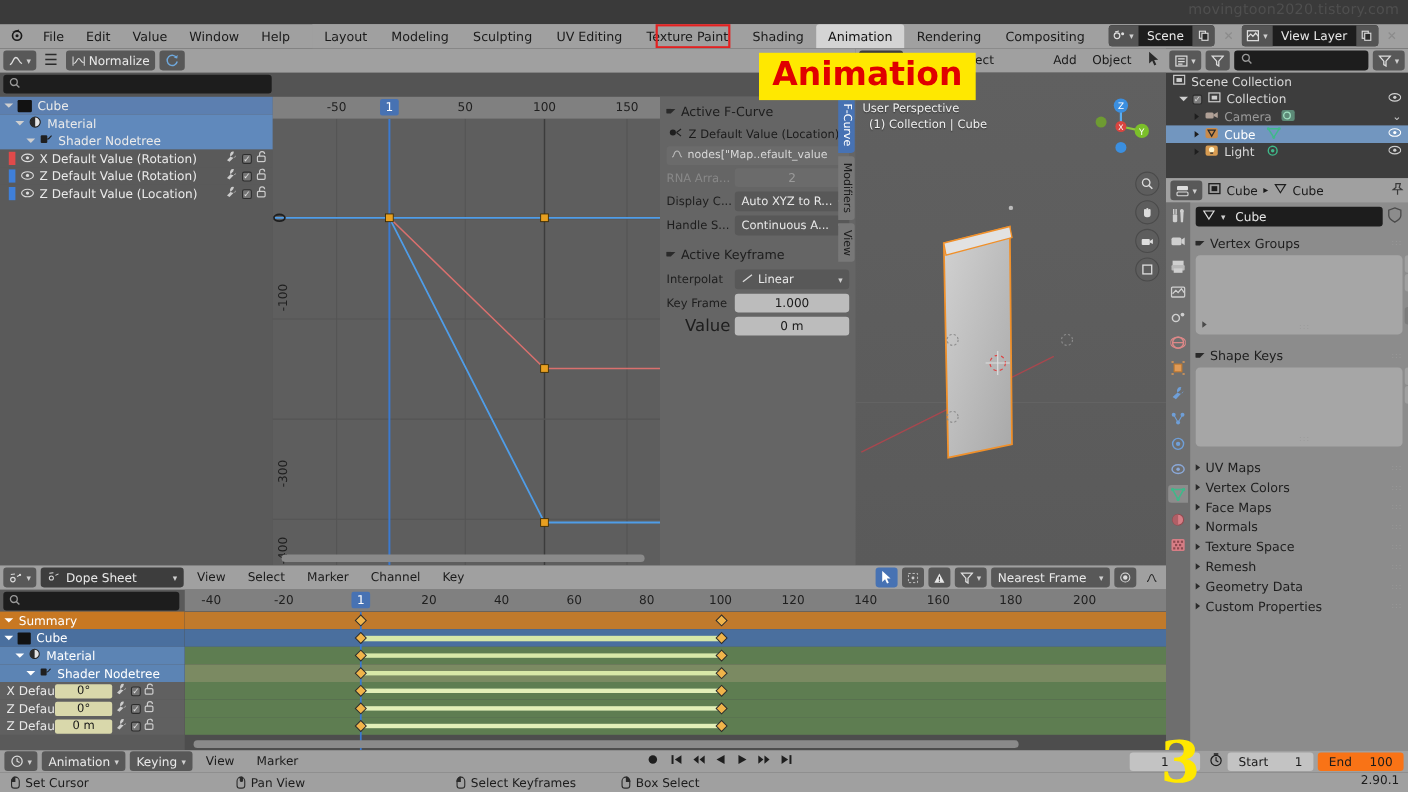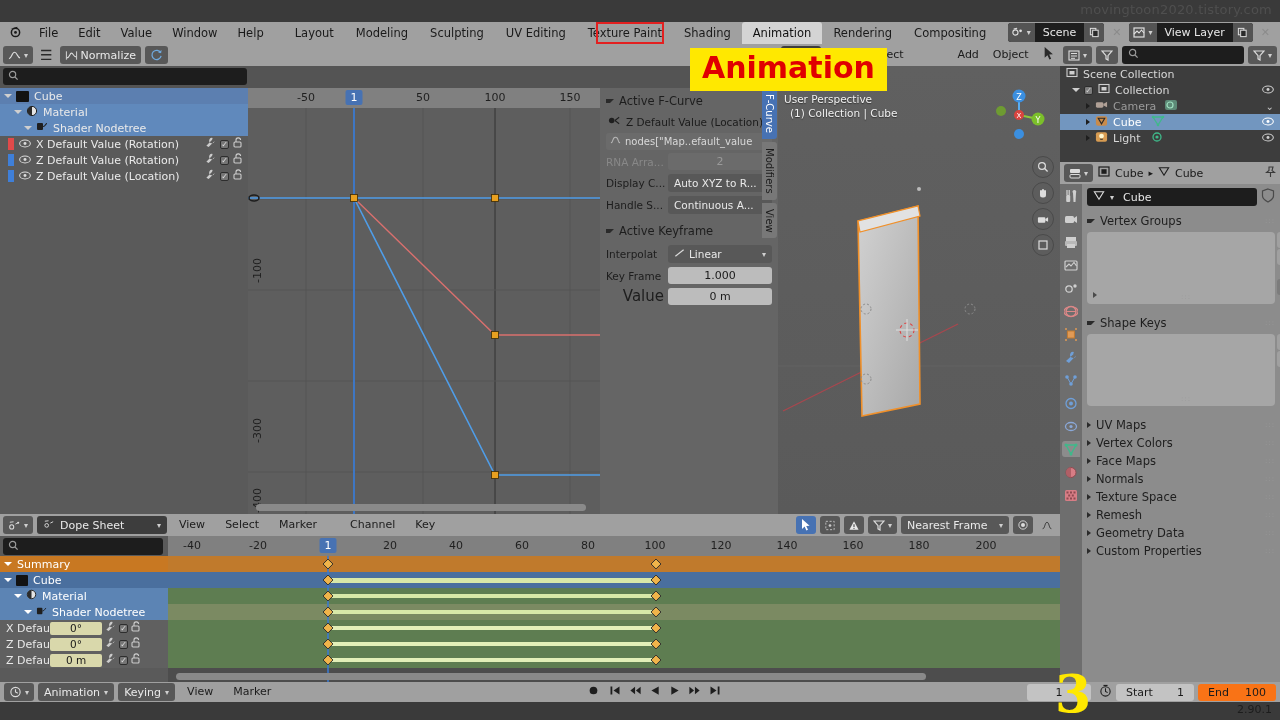--- a/index.html
+++ b/index.html
@@ -1014,21 +1014,21 @@
                 <path d="M2 2 L6 1.5 M8 4 L11 2.5" stroke="#dcdcdc" stroke-width="1"></path>
               </svg>
           </span>
           <span>Dope Sheet</span>
         </span>
         <span class="chev">▾</span>
       </span>
       <span class="menuitem" style="color:#1b1b1b;">View</span>
       <span class="menuitem" style="color:#1b1b1b;">Select</span>
       <span class="menuitem" style="color:#1b1b1b;">Marker</span>
-      <span class="menuitem" style="color:#1b1b1b;margin-left:13px;">Channel</span>
+      <span class="menuitem" style="color:#1b1b1b;">Channel</span>
       <span class="menuitem" style="color:#1b1b1b;">Key</span>
       <span style="flex:1"></span>
       <span class="hbtn on" style="width:20px;">
         <svg width="10" height="12" viewBox="0 0 10 12">
             <path d="M1 0 L1 10 L3.6 7.5 L5.4 11.5 L7 10.8 L5.2 7 L8.6 6.8 Z" fill="#fff"></path>
           </svg>
       </span>
       <span class="hbtn" style="width:20px;">
         <svg width="11" height="11" viewBox="0 0 12 12">
             <rect x="1" y="1" width="10" height="10" fill="none" stroke="#ccc" stroke-width="1" stroke-dasharray="2.5 2"></rect>
@@ -1287,18 +1287,36 @@
     <span class="gray-field" style="width:78px;background:#c3c3c3;color:#1b1b1b;justify-content:space-between;padding:0 10px;">
       <span>Start</span>
       <span>1</span>
     </span>
     <span class="gray-field" style="width:78px;background:#f97316;color:#1b1b1b;justify-content:space-between;padding:0 10px;">
       <span>End</span>
       <span>100</span>
     </span>
   </div>
 
+  <div id="status">
+    <span style="display:flex;align-items:center;padding-left:10px;width:215px;">
+      <span class="mouse-ico"></span>
+      <span>Set Cursor</span>
+    </span>
+    <span style="display:flex;align-items:center;width:200px;">
+      <span class="mouse-ico both"></span>
+      <span>Pan View</span>
+    </span>
+    <span style="display:flex;align-items:center;width:150px;">
+      <span class="mouse-ico"></span>
+      <span>Select Keyframes</span>
+    </span>
+    <span style="display:flex;align-items:center;">
+      <span class="mouse-ico rt"></span>
+      <span>Box Select</span>
+    </span>
+  </div>
   <div id="version">2.90.1</div>
 
   <div id="ann-animation">Animation</div>
   <div id="ann-three">3</div>
 
 </div>
 
 </body></html>

